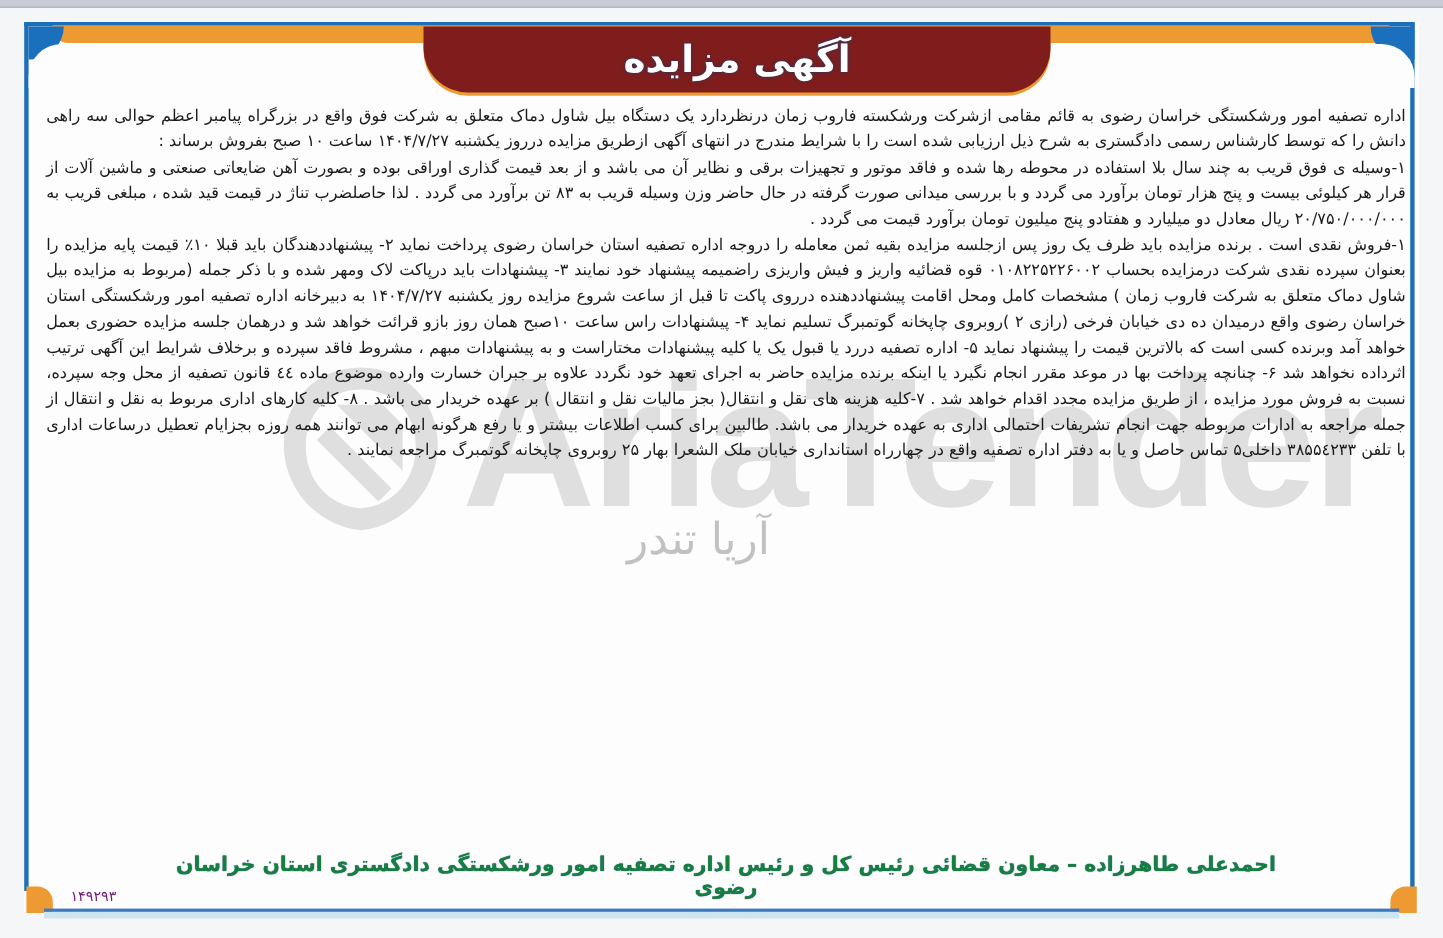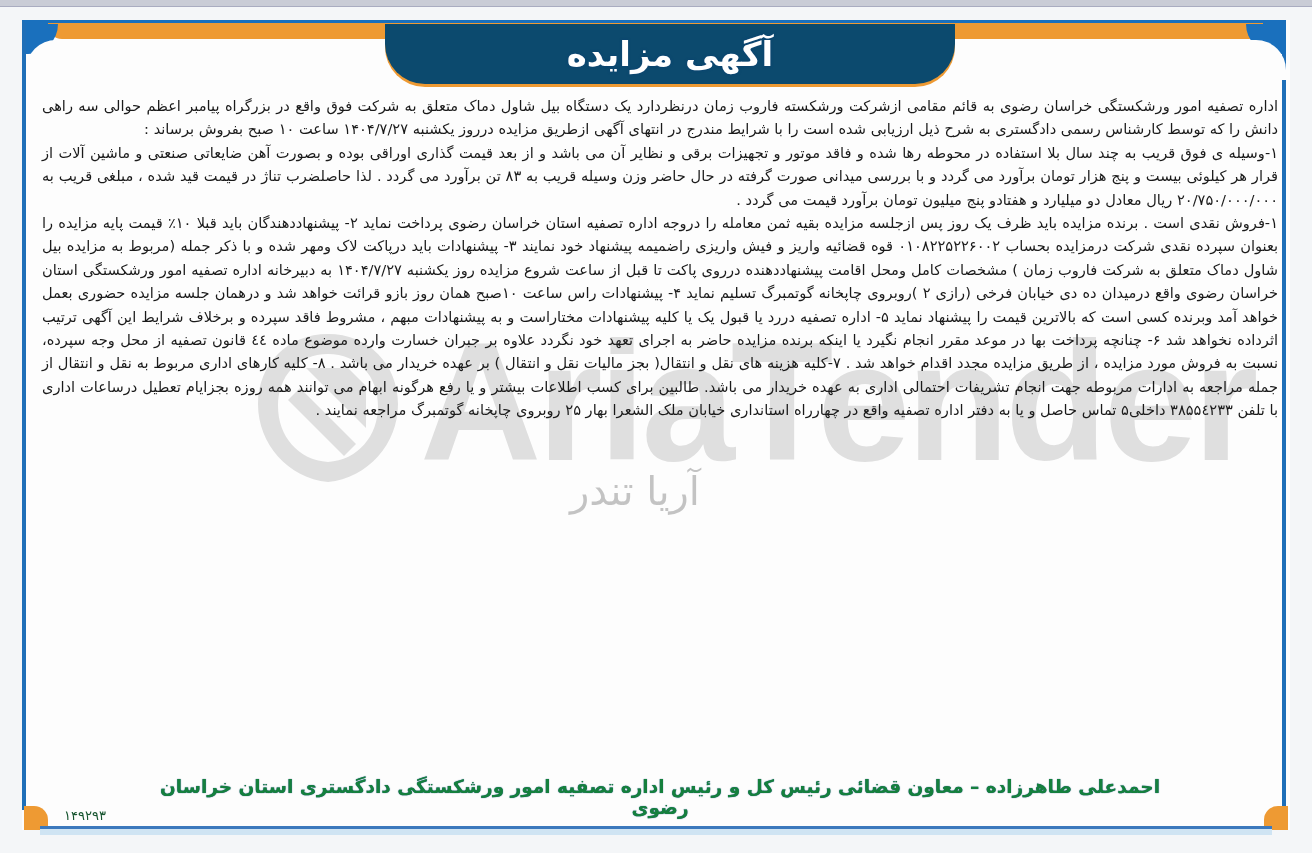--- a/index.html
+++ b/index.html
@@ -73,21 +73,21 @@
     right: 26px; top: 40px;
     width: 40px; height: 40px;
     background: #fdfdfd;
     border-radius: 0 30px 0 0;
   }
   
   .title-banner {
     position: absolute;
     left: 385px; top: 24px;
     width: 570px; height: 60px;
-    background: #0c4a6e;
+    background: #7f1d1d;
     border-radius: 0 0 40px 40px;
     box-shadow: 0 3px 0 #ee9a33;
     display: flex;
     align-items: center;
     justify-content: center;
   }
   .title-banner .title {
     color: #ffffff;
     font-family: "DejaVu Sans", sans-serif;
     font-weight: bold;
@@ -190,21 +190,21 @@
     right: 24px; top: 806px;
     width: 24px; height: 24px;
     background: #ee9a33;
     border-radius: 14px 0 0 0;
   }
   .ref-number {
     position: absolute;
     left: 64px; top: 808px;
     font-family: "DejaVu Sans", sans-serif;
     font-size: 13px;
-    color: #14532d;
+    color: #701a75;
     letter-spacing: 1px;
     direction: rtl;
   }
 </style>
 </head>
 <body>
 
 <div class="top-strip"></div>
 <div class="sheet"></div>
 

